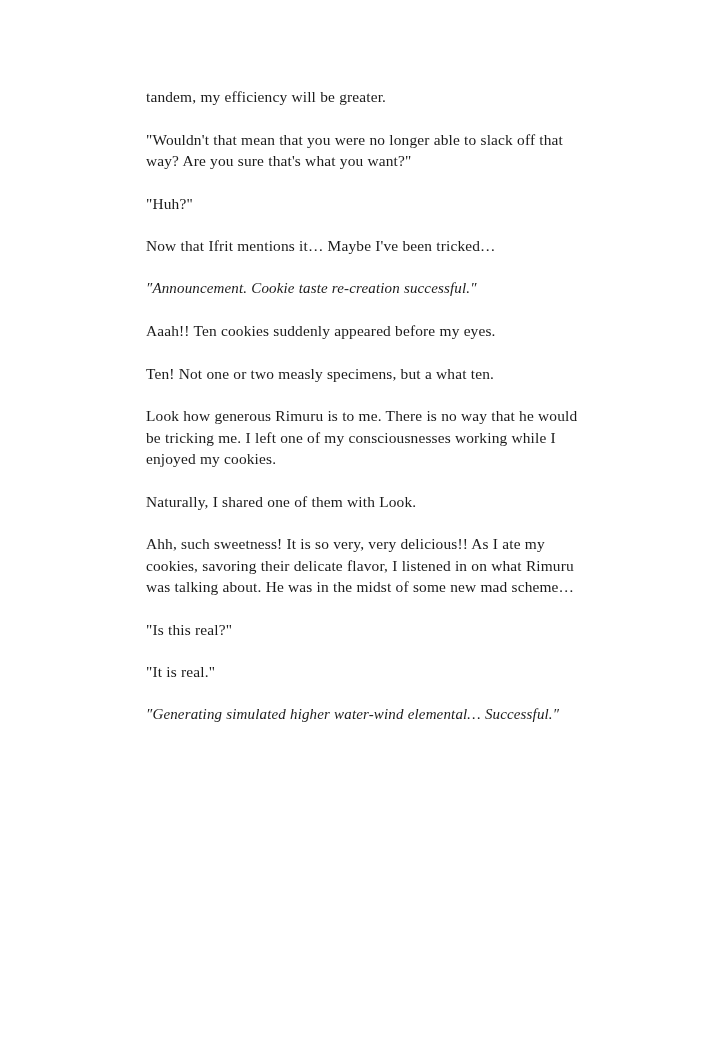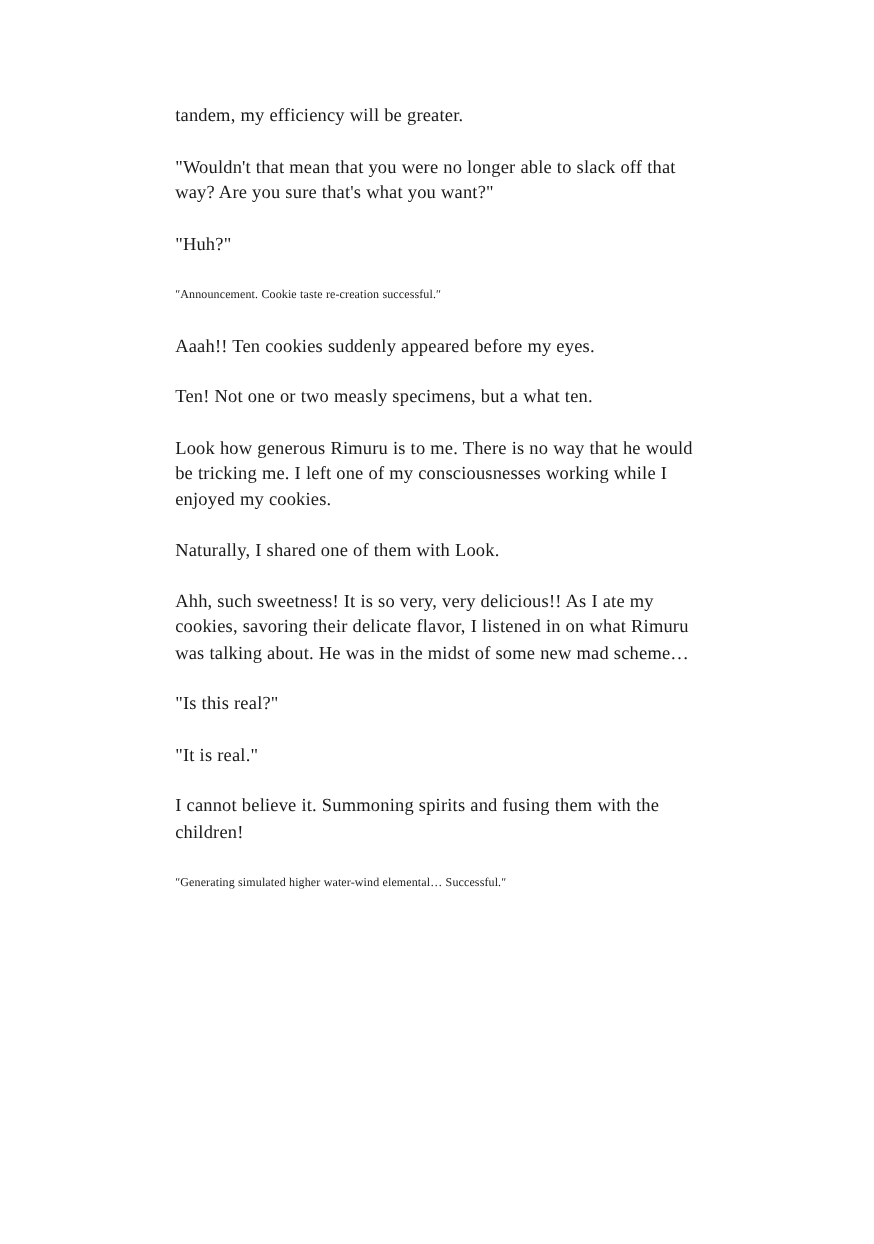--- a/index.html
+++ b/index.html
@@ -33,40 +33,41 @@
     margin: 0 0 21px 0;
     font-size: 15.4px;
     line-height: 21.5px;
     text-align: left;
     color: #1a1a1a;
     font-family: "Liberation Serif", "DejaVu Serif", serif;
     letter-spacing: 0.01em;
     word-spacing: 0.01em;
   }
   p.para.italic {
-    font-size: 10px;
+    font-style: italic;
+    font-size: 15px;
   }
   p.para.last {
     margin-bottom: 4px;
   }
 </style>
 </head>
 <body>
 
 <div class="page">
   <div class="text-column">
 
     <p class="para">tandem, my efficiency will be greater.</p>
     <p class="para">"Wouldn't that mean that you were no longer able to slack off that way? Are you sure that's what you want?"</p>
     <p class="para">"Huh?"</p>
+    <p class="para">Now that Ifrit mentions it… Maybe I've been tricked…</p>
     <p class="para italic">″Announcement. Cookie taste re-creation successful.″</p>
     <p class="para">Aaah!! Ten cookies suddenly appeared before my eyes.</p>
     <p class="para">Ten! Not one or two measly specimens, but a what ten.</p>
     <p class="para">Look how generous Rimuru is to me. There is no way that he would be tricking me. I left one of my consciousnesses working while I enjoyed my cookies.</p>
     <p class="para">Naturally, I shared one of them with Look.</p>
     <p class="para">Ahh, such sweetness! It is so very, very delicious!! As I ate my cookies, savoring their delicate flavor, I listened in on what Rimuru was talking about. He was in the midst of some new mad scheme…</p>
     <p class="para">"Is this real?"</p>
     <p class="para">"It is real."</p>
-    <p class="para">I cannot believe it. Summoning spirits and fusing them with the children!</p>
     <p class="para italic last">″Generating simulated higher water-wind elemental… Successful.″</p>
 
   </div>
 </div>
 
 </body></html>

